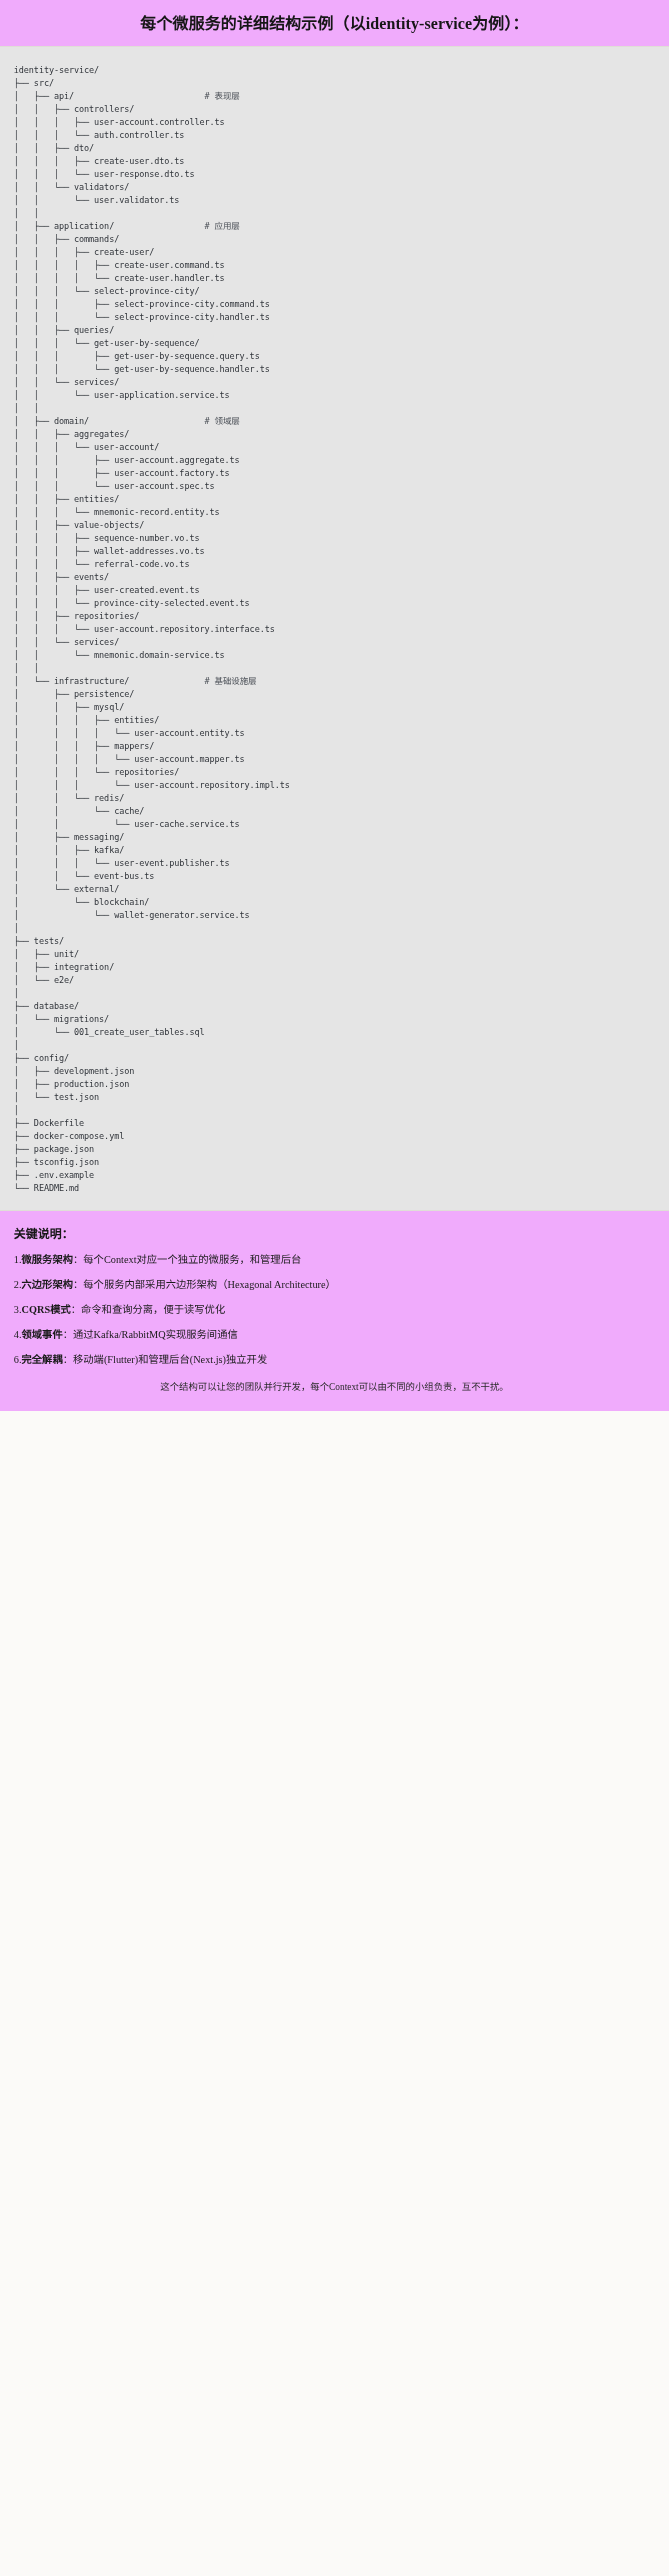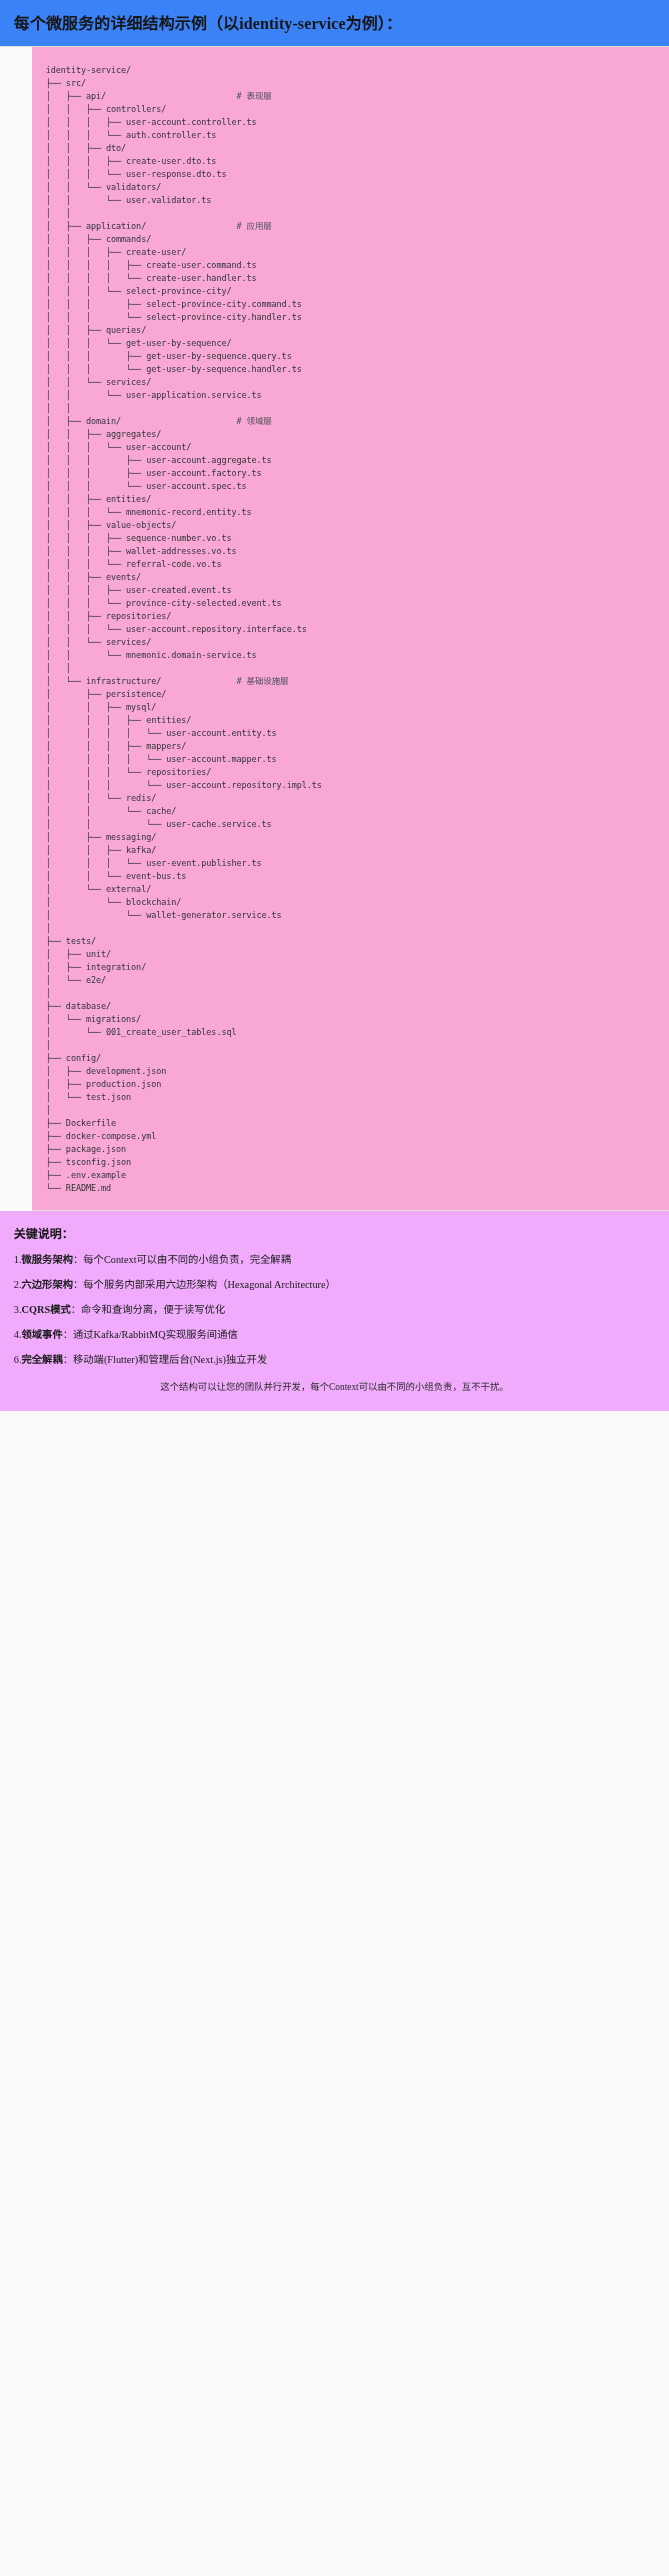--- a/index.html
+++ b/index.html
@@ -14,40 +14,40 @@
     color: #1b1b1b;
     -webkit-font-smoothing: antialiased;
   }
   .page {
     width: 669px;
     box-sizing: border-box;
   }
 
   
   .heading-block {
-    background: #3b82f6;
+    background: #f0abfc;
     padding: 13.8px 13.8px 12.5px 13.8px;
     border-bottom: 0.6px solid #e0ded7;
+    text-align: center;
   }
   .heading-title {
     margin: 0;
     font-family: "Liberation Serif", "DejaVu Serif", serif;
     font-weight: bold;
     font-size: 16px;
     line-height: 1.25;
     letter-spacing: 0.1px;
     color: #161616;
   }
 
   
   .tree-block {
-    background: #f9a8d4;
+    background: #e5e5e5;
     padding: 16.3px 0 15px 0;
     border-bottom: 0.6px solid #e0ded7;
-    margin-left: 32px;
   }
   .tree-pre {
     margin: 0;
     padding: 0 13.8px;
     font-family: "DejaVu Sans Mono", "Liberation Mono", monospace;
     font-size: 8.5px;
     line-height: 13px;
     color: #30343a;
     white-space: pre;
     letter-spacing: -0.1px;
@@ -111,21 +111,21 @@
     <h1 class="heading-title">每个微服务的详细结构示例（以identity-service为例）：</h1>
   </div>
 
   <div class="tree-block">
     <pre class="tree-pre"><span class="tree-line">identity-service/</span><span class="tree-line">├── src/</span><span class="tree-line">│   ├── api/                          <span class="cmt"># 表现层</span></span><span class="tree-line">│   │   ├── controllers/</span><span class="tree-line">│   │   │   ├── user-account.controller.ts</span><span class="tree-line">│   │   │   └── auth.controller.ts</span><span class="tree-line">│   │   ├── dto/</span><span class="tree-line">│   │   │   ├── create-user.dto.ts</span><span class="tree-line">│   │   │   └── user-response.dto.ts</span><span class="tree-line">│   │   └── validators/</span><span class="tree-line">│   │       └── user.validator.ts</span><span class="tree-line">│   │</span><span class="tree-line">│   ├── application/                  <span class="cmt"># 应用层</span></span><span class="tree-line">│   │   ├── commands/</span><span class="tree-line">│   │   │   ├── create-user/</span><span class="tree-line">│   │   │   │   ├── create-user.command.ts</span><span class="tree-line">│   │   │   │   └── create-user.handler.ts</span><span class="tree-line">│   │   │   └── select-province-city/</span><span class="tree-line">│   │   │       ├── select-province-city.command.ts</span><span class="tree-line">│   │   │       └── select-province-city.handler.ts</span><span class="tree-line">│   │   ├── queries/</span><span class="tree-line">│   │   │   └── get-user-by-sequence/</span><span class="tree-line">│   │   │       ├── get-user-by-sequence.query.ts</span><span class="tree-line">│   │   │       └── get-user-by-sequence.handler.ts</span><span class="tree-line">│   │   └── services/</span><span class="tree-line">│   │       └── user-application.service.ts</span><span class="tree-line">│   │</span><span class="tree-line">│   ├── domain/                       <span class="cmt"># 领域层</span></span><span class="tree-line">│   │   ├── aggregates/</span><span class="tree-line">│   │   │   └── user-account/</span><span class="tree-line">│   │   │       ├── user-account.aggregate.ts</span><span class="tree-line">│   │   │       ├── user-account.factory.ts</span><span class="tree-line">│   │   │       └── user-account.spec.ts</span><span class="tree-line">│   │   ├── entities/</span><span class="tree-line">│   │   │   └── mnemonic-record.entity.ts</span><span class="tree-line">│   │   ├── value-objects/</span><span class="tree-line">│   │   │   ├── sequence-number.vo.ts</span><span class="tree-line">│   │   │   ├── wallet-addresses.vo.ts</span><span class="tree-line">│   │   │   └── referral-code.vo.ts</span><span class="tree-line">│   │   ├── events/</span><span class="tree-line">│   │   │   ├── user-created.event.ts</span><span class="tree-line">│   │   │   └── province-city-selected.event.ts</span><span class="tree-line">│   │   ├── repositories/</span><span class="tree-line">│   │   │   └── user-account.repository.interface.ts</span><span class="tree-line">│   │   └── services/</span><span class="tree-line">│   │       └── mnemonic.domain-service.ts</span><span class="tree-line">│   │</span><span class="tree-line">│   └── infrastructure/               <span class="cmt"># 基础设施层</span></span><span class="tree-line">│       ├── persistence/</span><span class="tree-line">│       │   ├── mysql/</span><span class="tree-line">│       │   │   ├── entities/</span><span class="tree-line">│       │   │   │   └── user-account.entity.ts</span><span class="tree-line">│       │   │   ├── mappers/</span><span class="tree-line">│       │   │   │   └── user-account.mapper.ts</span><span class="tree-line">│       │   │   └── repositories/</span><span class="tree-line">│       │   │       └── user-account.repository.impl.ts</span><span class="tree-line">│       │   └── redis/</span><span class="tree-line">│       │       └── cache/</span><span class="tree-line">│       │           └── user-cache.service.ts</span><span class="tree-line">│       ├── messaging/</span><span class="tree-line">│       │   ├── kafka/</span><span class="tree-line">│       │   │   └── user-event.publisher.ts</span><span class="tree-line">│       │   └── event-bus.ts</span><span class="tree-line">│       └── external/</span><span class="tree-line">│           └── blockchain/</span><span class="tree-line">│               └── wallet-generator.service.ts</span><span class="tree-line">│</span><span class="tree-line">├── tests/</span><span class="tree-line">│   ├── unit/</span><span class="tree-line">│   ├── integration/</span><span class="tree-line">│   └── e2e/</span><span class="tree-line">│</span><span class="tree-line">├── database/</span><span class="tree-line">│   └── migrations/</span><span class="tree-line">│       └── 001_create_user_tables.sql</span><span class="tree-line">│</span><span class="tree-line">├── config/</span><span class="tree-line">│   ├── development.json</span><span class="tree-line">│   ├── production.json</span><span class="tree-line">│   └── test.json</span><span class="tree-line">│</span><span class="tree-line">├── Dockerfile</span><span class="tree-line">├── docker-compose.yml</span><span class="tree-line">├── package.json</span><span class="tree-line">├── tsconfig.json</span><span class="tree-line">├── .env.example</span><span class="tree-line">└── README.md</span></pre>
   </div>
 
   <div class="notes-block">
     <h2 class="notes-title">关键说明：</h2>
     <ol class="notes-list">
-        <li><span class="num">1.</span><span class="lbl">微服务架构</span><span class="body">：每个Context可以由不同的小组负责，完全解耦</span></li>
+        <li><span class="num">1.</span><span class="lbl">微服务架构</span><span class="body">：每个Context对应一个独立的微服务，和管理后台</span></li>
         <li><span class="num">2.</span><span class="lbl">六边形架构</span><span class="body">：每个服务内部采用六边形架构（Hexagonal Architecture）</span></li>
         <li><span class="num">3.</span><span class="lbl">CQRS模式</span><span class="body">：命令和查询分离，便于读写优化</span></li>
         <li><span class="num">4.</span><span class="lbl">领域事件</span><span class="body">：通过Kafka/RabbitMQ实现服务间通信</span></li>
         <li><span class="num">6.</span><span class="lbl">完全解耦</span><span class="body">：移动端(Flutter)和管理后台(Next.js)独立开发</span></li>
       </ol>
     <p class="closing">这个结构可以让您的团队并行开发，每个Context可以由不同的小组负责，互不干扰。</p>
   </div>
 
 </div>
 

